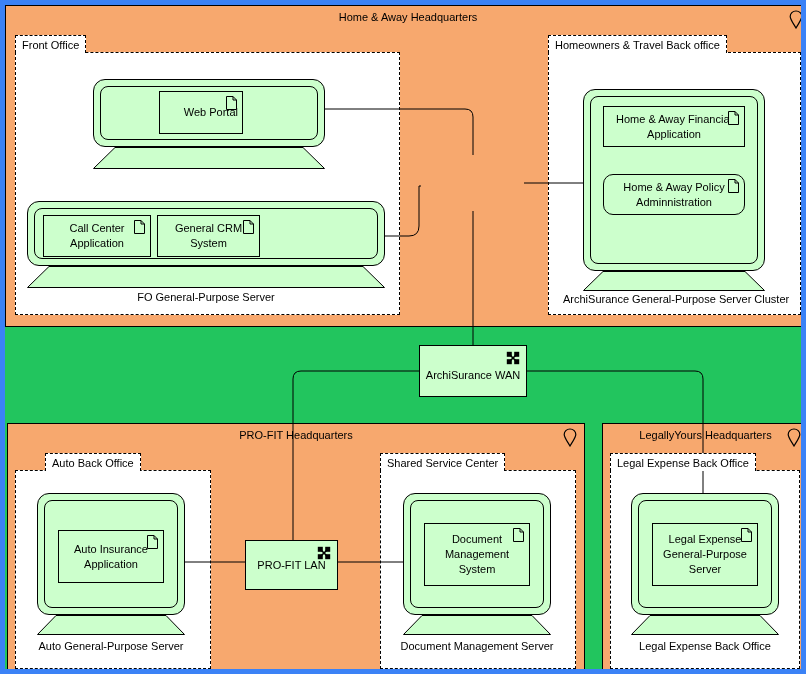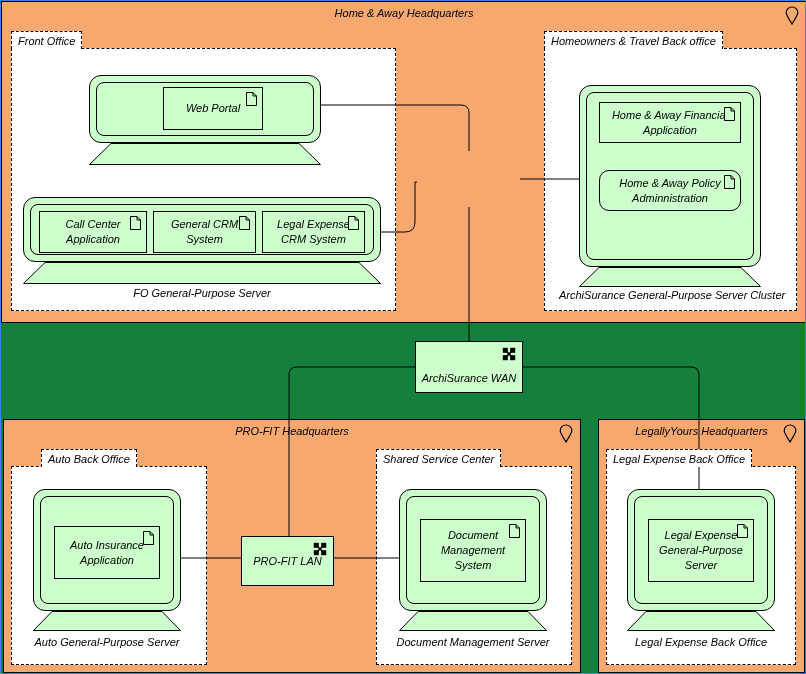--- a/index.html
+++ b/index.html
@@ -1,18 +1,18 @@
 <!DOCTYPE html>
 <html><head>
 <meta charset="utf-8">
 <style>
   html,body{margin:0;padding:0;background:#fff;}
   body{font-family:"Liberation Sans", sans-serif;}
-  #canvas{position:relative;width:806px;height:674px;background:#15803d;overflow:hidden;
-          border:1px solid #3b82f6;box-sizing:border-box;font-style:italic;}
+  #canvas{position:relative;width:806px;height:674px;background:#22c55e;overflow:hidden;
+          border:5px solid #3b82f6;box-sizing:border-box;}
 
   
   .location{position:absolute;background:#F7A86E;border:1px solid #000;box-sizing:border-box;}
   .location > .loc-title{position:absolute;left:0;right:0;top:5px;text-align:center;
       font-size:11px;color:#000;line-height:13px;}
   .pin-icon{position:absolute;top:4px;right:7px;width:14px;height:19px;}
 
   
   .grouping{position:absolute;box-sizing:border-box;}
   .grouping .tab{position:absolute;left:0;top:0;height:18px;
@@ -95,21 +95,21 @@
   <div class="device z-top" style="left:88px;top:74px;width:232px;height:95px;">
     <div class="screen" style="height:68px;">
       <div class="screen-inner"></div>
     </div>
     <svg class="foot" style="top:68px;height:22px;" viewBox="0 0 232 22" preserveAspectRatio="none">
       <polygon points="0.5,21.5 22,0.5 210,0.5 231.5,21.5" fill="#CCFFCC" stroke="#000" stroke-width="1"></polygon>
     </svg>
     <div class="dev-label" style="top:102px;margin-top:18px;">FO Web Hosting Server</div>
   </div>
 
-  <div class="artifact z-top" style="left:162px;top:86px;width:100px;height:43px;">
+  <div class="artifact z-top" style="left:154px;top:86px;width:84px;height:43px;justify-content:flex-end;">
     <span class="art-txt">Web Portal</span>
     <svg class="doc-icon" viewBox="0 0 11 14">
       <path d="M0.5 0.5 L7 0.5 L10.5 4 L10.5 13.5 L0.5 13.5 Z" fill="#CCFFCC" stroke="#000" stroke-width="1"></path>
       <path d="M7 0.5 L7 4 L10.5 4" fill="none" stroke="#000" stroke-width="1"></path>
     </svg>
   </div>
 
   <div class="device z-top" style="left:22px;top:196px;width:358px;height:96px;">
     <div class="screen" style="height:65px;">
       <div class="screen-inner"></div>
@@ -129,27 +129,20 @@
   </div>
 
   <div class="artifact z-top" style="left:152px;top:210px;width:103px;height:42px;">
     <span class="art-txt">General CRM System</span>
     <svg class="doc-icon" viewBox="0 0 11 14">
       <path d="M0.5 0.5 L7 0.5 L10.5 4 L10.5 13.5 L0.5 13.5 Z" fill="#CCFFCC" stroke="#000" stroke-width="1"></path>
       <path d="M7 0.5 L7 4 L10.5 4" fill="none" stroke="#000" stroke-width="1"></path>
     </svg>
   </div>
 
-  <div class="artifact z-top" style="left:261px;top:210px;width:103px;height:42px;">
-    <span class="art-txt">Legal Expense CRM System</span>
-    <svg class="doc-icon" viewBox="0 0 11 14">
-      <path d="M0.5 0.5 L7 0.5 L10.5 4 L10.5 13.5 L0.5 13.5 Z" fill="#CCFFCC" stroke="#000" stroke-width="1"></path>
-      <path d="M7 0.5 L7 4 L10.5 4" fill="none" stroke="#000" stroke-width="1"></path>
-    </svg>
-  </div>
 
   <div class="device z-top" style="left:578px;top:84px;width:182px;height:205px;">
     <div class="screen" style="height:182px;">
       <div class="screen-inner"></div>
     </div>
     <svg class="foot" style="top:182px;height:20px;" viewBox="0 0 182 20" preserveAspectRatio="none">
       <polygon points="0.5,19.5 20,0.5 162,0.5 181.5,19.5" fill="#CCFFCC" stroke="#000" stroke-width="1"></polygon>
     </svg>
     <div class="dev-label" style="top:204px;">ArchiSurance General-Purpose Server Cluster</div>
   </div>
@@ -164,21 +157,21 @@
 
   <div class="artifact z-top" style="left:598px;top:169px;width:142px;height:41px;border-radius:10px;">
     <span class="art-txt">Home &amp; Away Policy Adminnistration</span>
     <svg class="doc-icon" viewBox="0 0 11 14">
       <path d="M0.5 0.5 L7 0.5 L10.5 4 L10.5 13.5 L0.5 13.5 Z" fill="#CCFFCC" stroke="#000" stroke-width="1"></path>
       <path d="M7 0.5 L7 4 L10.5 4" fill="none" stroke="#000" stroke-width="1"></path>
     </svg>
   </div>
 
 
-  <div class="network z-top" style="left:414px;top:340px;width:108px;height:52px;align-items:flex-end;padding-bottom:6px;">
+  <div class="network z-top" style="left:414px;top:340px;width:108px;height:52px;align-items:flex-end;padding-bottom:13px;">
     <span>ArchiSurance WAN</span>
     <svg class="net-icon" viewBox="0 0 14 14">
       <line x1="3.5" y1="3.5" x2="10.5" y2="10.5" stroke="#000" stroke-width="1.6"></line>
       <line x1="10.5" y1="3.5" x2="3.5" y2="10.5" stroke="#000" stroke-width="1.6"></line>
       <rect x="0.8" y="0.8" width="5" height="5" fill="#000"></rect>
       <rect x="8.2" y="0.8" width="5" height="5" fill="#000"></rect>
       <rect x="0.8" y="8.2" width="5" height="5" fill="#000"></rect>
       <rect x="8.2" y="8.2" width="5" height="5" fill="#000"></rect>
     </svg>
   </div>

